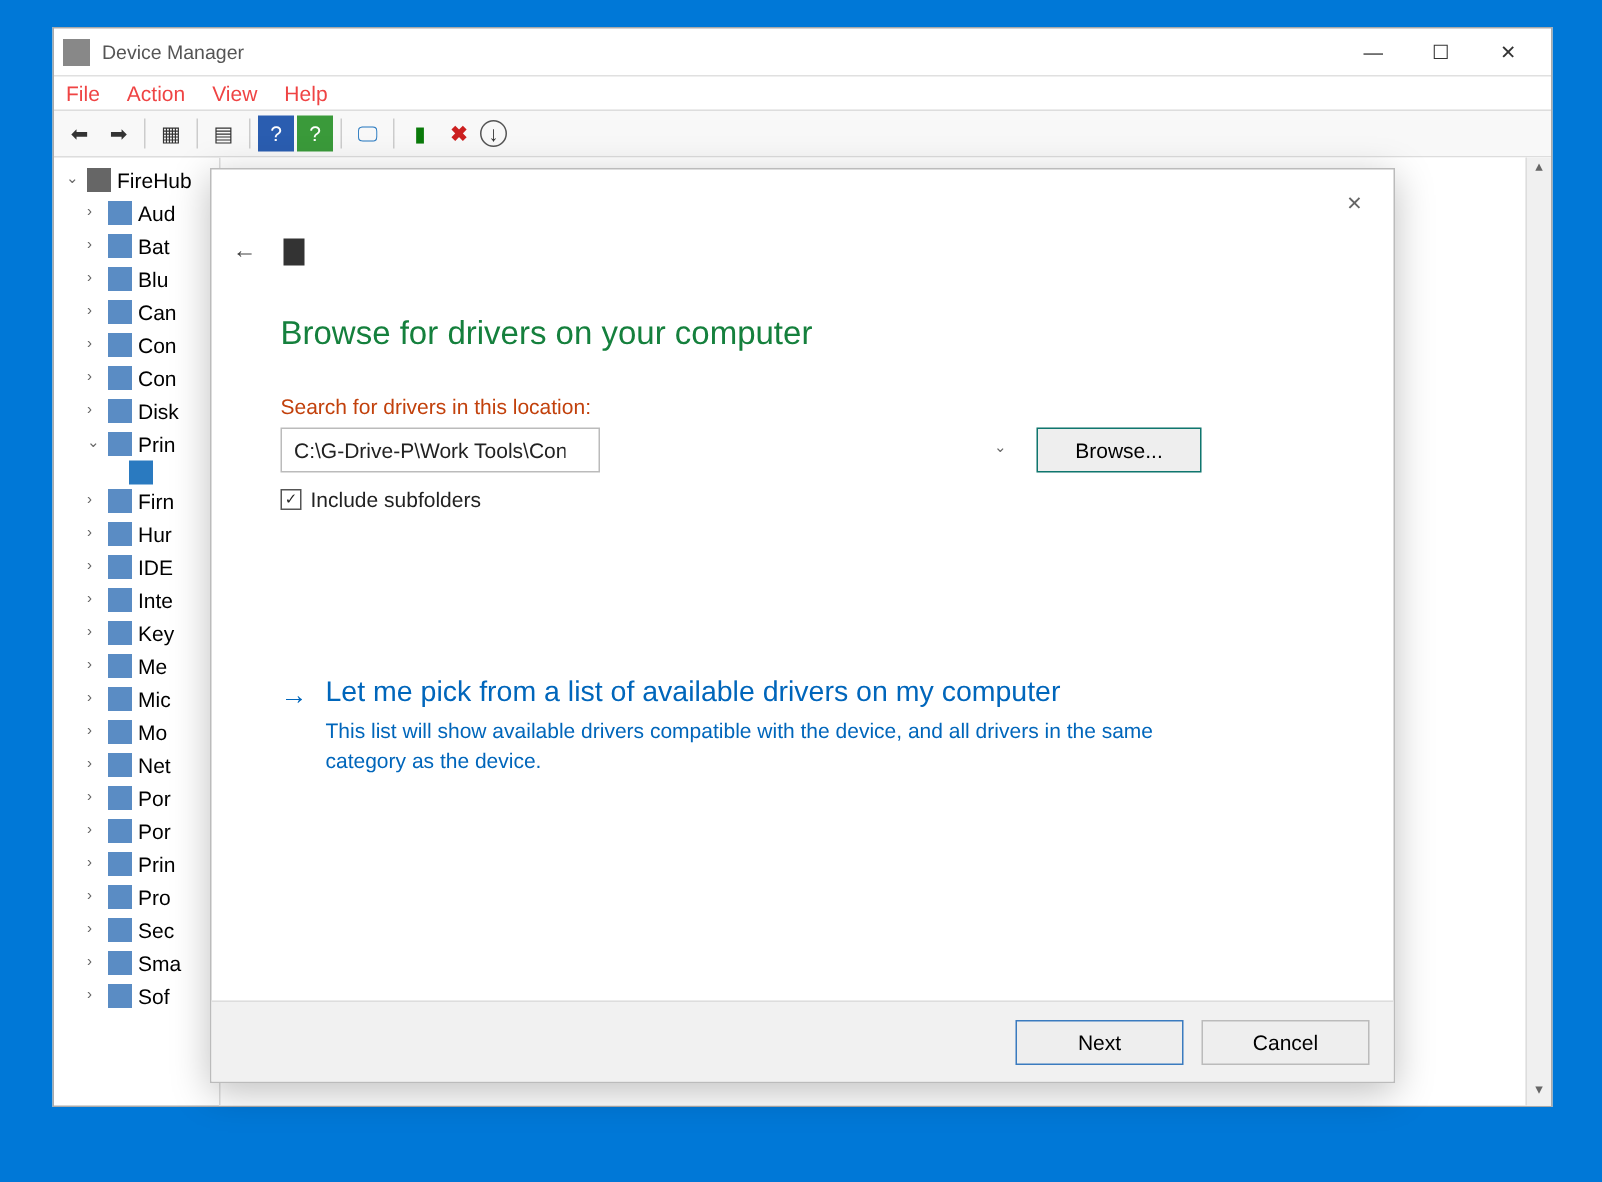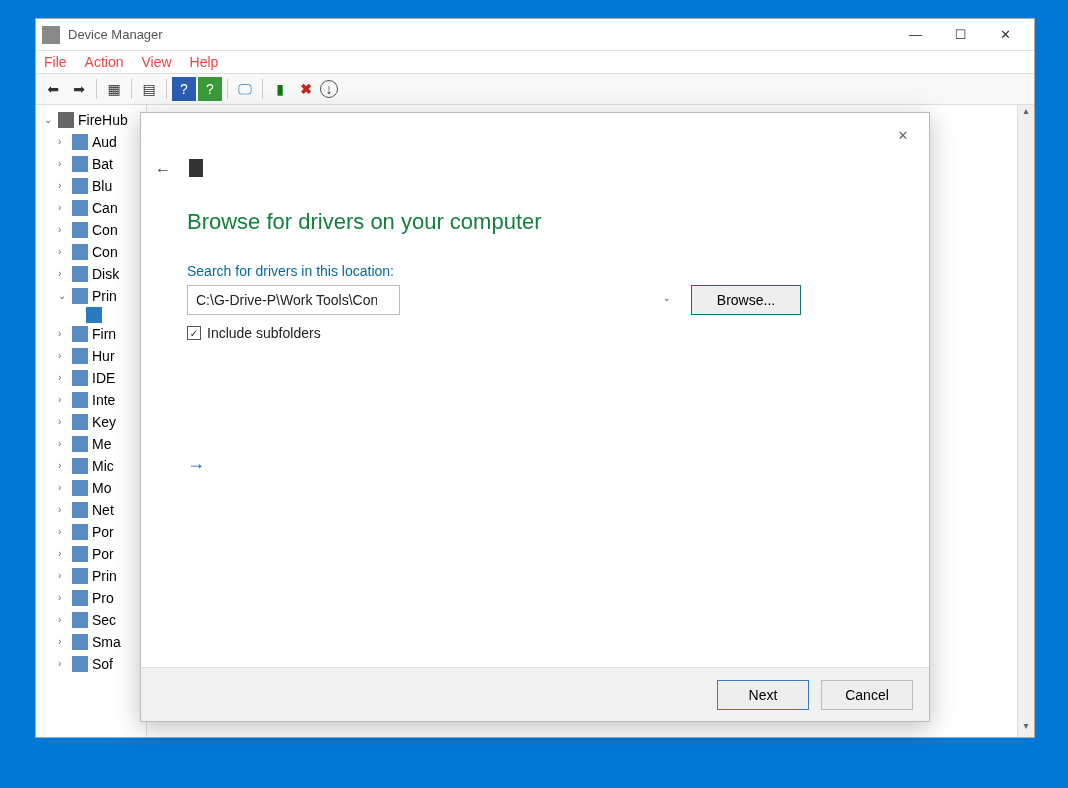--- a/index.html
+++ b/index.html
@@ -134,21 +134,21 @@
   .dialog-body {
     flex: 1;
     padding: 8px 46px 0 46px;
   }
   .dialog-h1 {
     font-size: 22px;
     color: #15803d;
     font-weight: 400;
     margin: 14px 0 28px 0;
   }
-  .field-label { font-size: 14px; color: #0369a1; margin-bottom: 6px; }
+  .field-label { font-size: 14px; color: #c2410c; margin-bottom: 6px; }
   .path-row { display: flex; gap: 14px; margin-bottom: 10px; }
   .path-input {
     flex: 1;
     max-width: 490px;
     height: 30px;
     border: 1px solid #bbb;
     padding: 0 22px 0 8px;
     font-size: 14px;
     color: #222;
     background: #fff;
@@ -182,21 +182,21 @@
   .opt-title { color: #0066bb; font-size: 19px; margin-bottom: 4px; }
   .opt-desc { color: #0066bb; font-size: 14px; line-height: 1.45; max-width: 600px; }
   .dialog-footer {
     height: 54px;
     background: #f1f1f1;
     border-top: 1px solid #ddd;
     display: flex; align-items: center; justify-content: flex-end;
     gap: 12px; padding: 0 16px;
   }
   .dlg-btn {
-    width: 92px; height: 30px;
+    width: 112px; height: 30px;
     background: #eee;
     border: 1px solid #bbb;
     display: flex; align-items: center; justify-content: center;
     font-size: 14px;
     cursor: pointer;
   }
   .dlg-btn.primary { border: 1px solid #3a7bbf; }
   .dev-icon { width:14px; height:18px; background:#333; display:inline-block; margin-right:6px;}
 </style>
 </head>
@@ -396,19 +396,23 @@
         <span class="path-caret">⌄</span>
       </div>
       <div class="browse-btn">Browse...</div>
     </div>
     <div class="checkbox-row">
       <span class="chk">✓</span>
       <span>Include subfolders</span>
     </div>
     <div class="option-block">
       <span class="opt-arrow">→</span>
+      <div>
+        <div class="opt-title">Let me pick from a list of available drivers on my computer</div>
+        <div class="opt-desc">This list will show available drivers compatible with the device, and all drivers in the same category as the device.</div>
+      </div>
     </div>
   </div>
   <div class="dialog-footer">
     <div class="dlg-btn primary">Next</div>
     <div class="dlg-btn">Cancel</div>
   </div>
 </div>
 
 </body></html>

